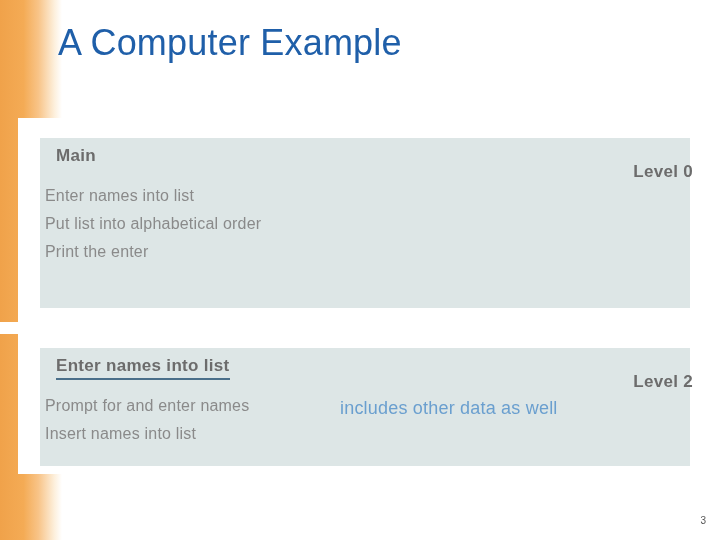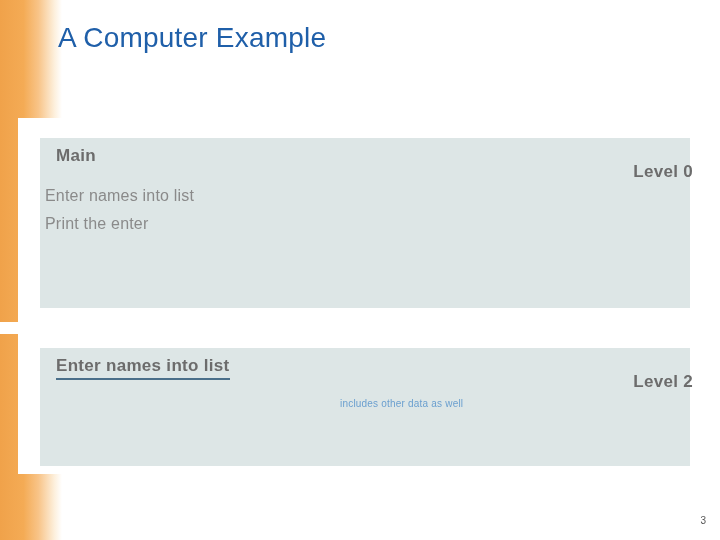--- a/index.html
+++ b/index.html
@@ -32,21 +32,21 @@
     height: 12px;
     background: #ffffff;
   }
 
   
   .slide-title {
     position: absolute;
     left: 58px;
     top: 22px;
     width: 620px;
-    font-size: 28px;
+    font-size: 36px;
     color: #1f5fa9;
     font-family: "Liberation Sans", sans-serif;
     letter-spacing: 0.2px;
   }
 
   
   .content-plate {
     position: absolute;
     left: 18px;
     top: 118px;
@@ -118,21 +118,21 @@
     color: #8a8a8a;
     line-height: 28px;
     font-family: "Liberation Sans", sans-serif;
     letter-spacing: 0.2px;
   }
 
   .annotation {
     position: absolute;
     left: 300px;
     top: 50px;
-    font-size: 10px;
+    font-size: 18px;
     color: #6a9fcf;
     font-family: "Liberation Sans", sans-serif;
     letter-spacing: 0.2px;
   }
 
   
   .page-number {
     position: absolute;
     right: 14px;
     bottom: 14px;
@@ -151,25 +151,30 @@
 
 <div class="content-plate"></div>
 
 <div class="module-box" id="module-level0">
   <div class="module-header">
     <div class="module-name">Main</div>
     <div class="module-level">Level 0</div>
   </div>
   <div class="module-steps">
     <div class="module-step">Enter names into list</div>
+    <div class="module-step">Put list into alphabetical order</div>
     <div class="module-step">Print the enter</div>
   </div>
 </div>
 
 <div class="module-box" id="module-level1">
   <div class="module-header">
     <div class="module-name underlined">Enter names into list</div>
     <div class="module-level">Level 2</div>
   </div>
+  <div class="module-steps">
+    <div class="module-step">Prompt for and enter names</div>
+    <div class="module-step">Insert names into list</div>
+  </div>
   <div class="annotation">includes other data as well</div>
 </div>
 
 <div class="page-number">3</div>
 
 </body></html>

